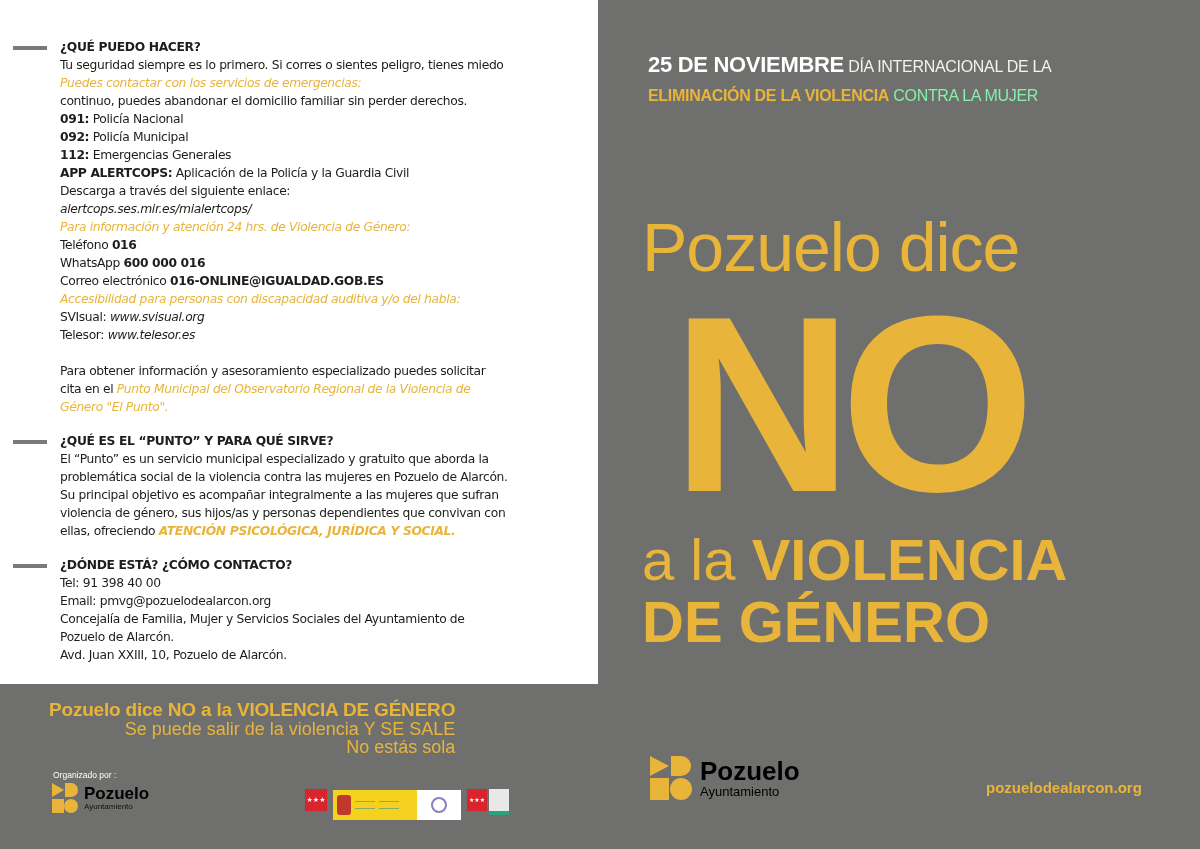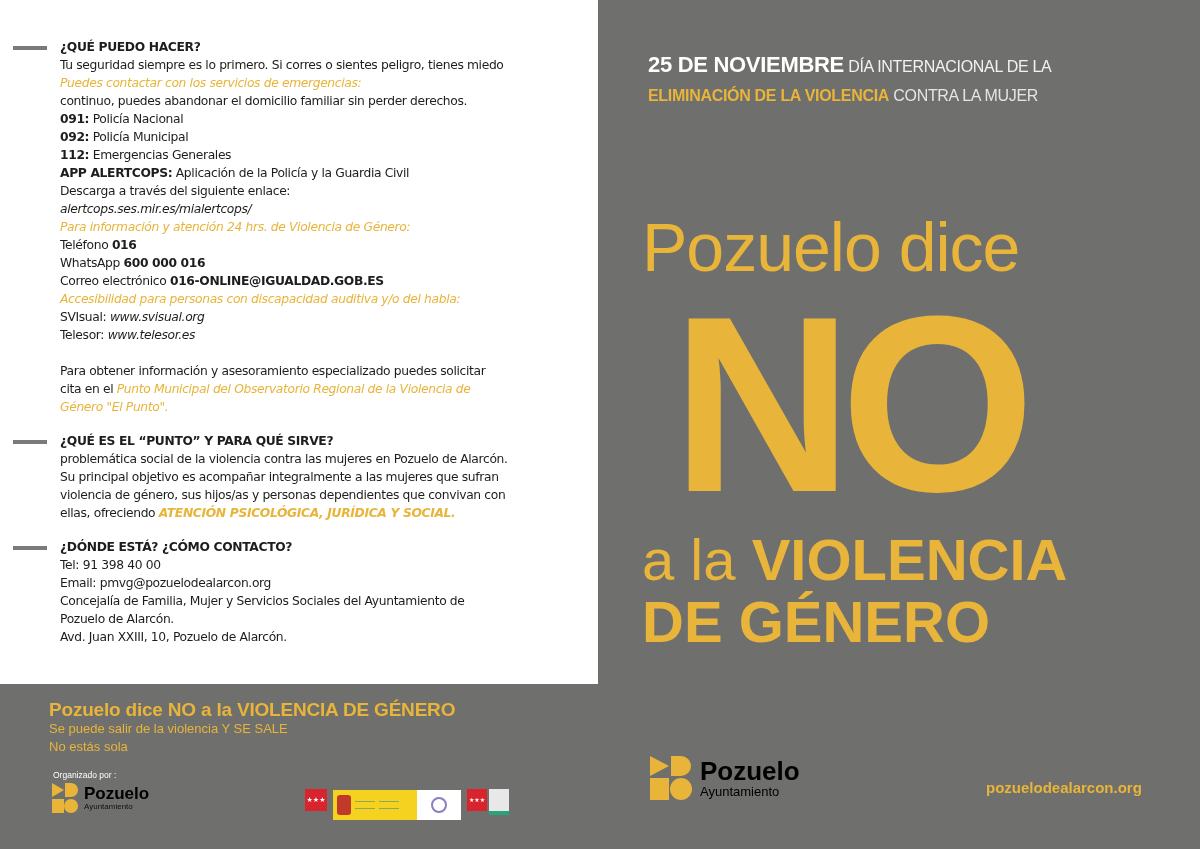--- a/index.html
+++ b/index.html
@@ -22,33 +22,33 @@
   .sec-marker {
     position:absolute; left:-47px; top:8px; width:34px; height:4px; background:#7a7a7a;
   }
   .y-it { color:#e8b43a; font-style:italic; }
   .b { font-weight:bold; }
   .it { font-style:italic; }
   .gap { height:18px; }
 
   .promo { position:absolute; left:49px; top:700px; color:#e8b43a; }
   .promo .t1 { font-weight:bold; font-size:19px; line-height:20px; letter-spacing:-0.2px; }
-  .promo .t2 { font-size:13px; line-height:18px; }
+  .promo .t2 { font-size:18px; line-height:18px;text-align:right; }
   .org-label { position:absolute; left:53px; top:770px; color:#ffffff; font-size:8.5px; }
   .logo-small { position:absolute; left:52px; top:783px; }
   .logo-big { position:absolute; left:650px; top:756px; }
   .logo-word { color:#000000; }
 
   .funders { position:absolute; left:305px; top:789px; height:32px; display:flex; gap:6px; align-items:center; }
 
   .right-head { position:absolute; left:648px; top:50px; font-size:19px; line-height:30px; letter-spacing:-0.3px; }
   .right-head .w-b { color:#ffffff; font-weight:bold; font-size:22px;text-align:center; }
   .right-head .w { color:#f2f2f2; font-size:16px; }
   .right-head .y-b { color:#e8b43a; font-weight:bold; font-size:16px;text-align:right; }
-  .right-head .y { color:#e5e5e5; font-size:16px; }
+  .right-head .y { color:#86efac; font-size:16px; }
 
   .big { position:absolute; left:642px; color:#e8b43a; }
   .big-1 { top:208px; font-size:68px; font-weight:normal; letter-spacing:-1px; }
   .big-2 { top:280px; font-size:250px; font-weight:bold; line-height:250px; letter-spacing:-12px;margin-left:30px; }
   .big-3 { top:528px; font-size:58px; line-height:64px; }
   .big-3 .bold { font-weight:bold; letter-spacing:0px; }
   .big-4 { top:590px; font-size:58px; font-weight:bold; line-height:64px; }
 
   .site { position:absolute; left:986px; top:779px; color:#e8b43a; font-weight:bold; font-size:15px; }
 </style>
@@ -82,20 +82,21 @@
   <div class="gap"></div>
   <div class="line">Para obtener  información y asesoramiento especializado puedes solicitar</div>
   <div class="line"><span>cita en el </span><span class="y-it">Punto Municipal del Observatorio Regional de la Violencia de</span></div>
   <div class="line y-it">Género "El Punto".</div>
   <div class="gap" style="height:16px"></div>
 
   <div class="line sec-head">
     <span class="sec-marker"></span>
     <span>¿QUÉ ES EL “PUNTO” Y PARA QUÉ SIRVE?</span>
   </div>
+  <div class="line">El “Punto” es un servicio municipal especializado y gratuito que aborda la</div>
   <div class="line">problemática social de la violencia contra las mujeres en Pozuelo de Alarcón.</div>
   <div class="line">Su principal objetivo es acompañar integralmente a las mujeres que sufran</div>
   <div class="line">violencia de género, sus hijos/as y personas dependientes que convivan con</div>
   <div class="line"><span>ellas, ofreciendo </span><span class="y-it" style="font-weight:bold">ATENCIÓN PSICOLÓGICA, JURÍDICA Y SOCIAL.</span></div>
   <div class="gap" style="height:16px"></div>
 
   <div class="line sec-head">
     <span class="sec-marker"></span>
     <span>¿DÓNDE ESTÁ? ¿CÓMO CONTACTO?</span>
   </div>

